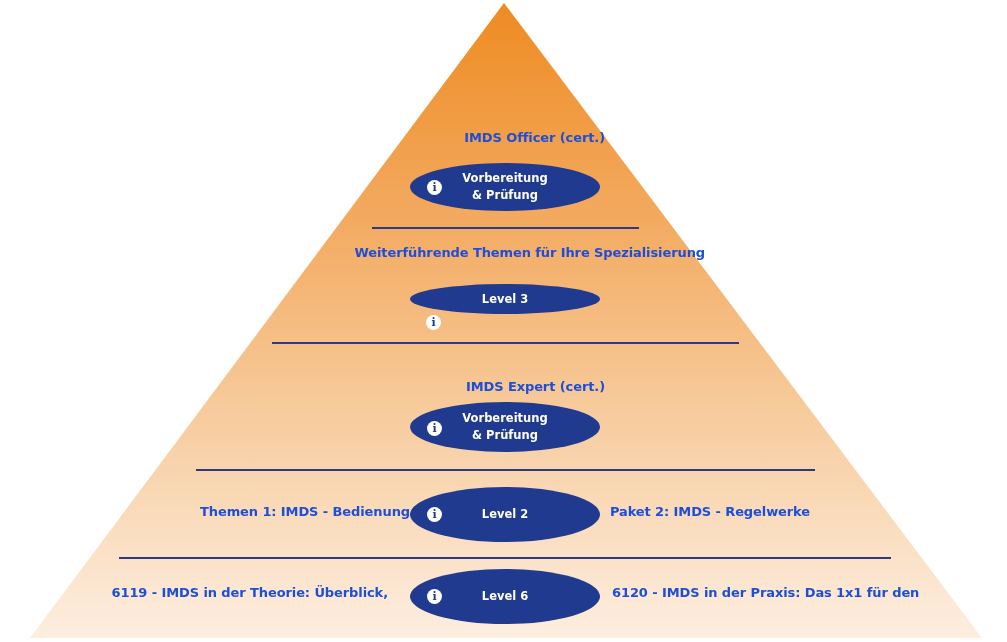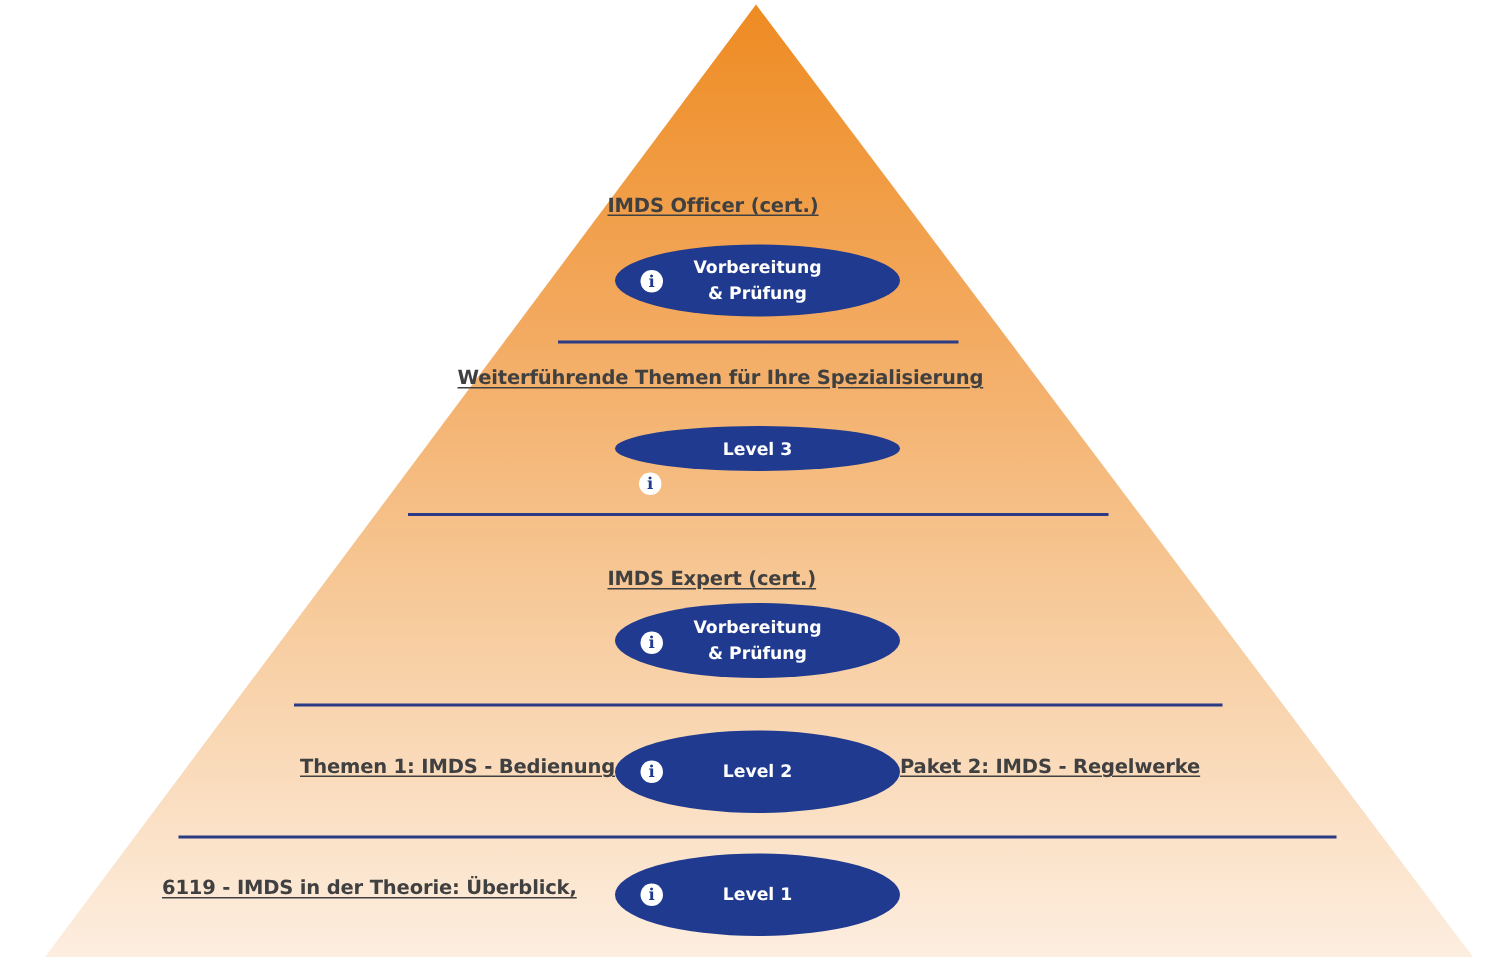--- a/index.html
+++ b/index.html
@@ -1,22 +1,22 @@
 <!DOCTYPE html>
 <html><head>
 <meta charset="utf-8">
 <style>
   html, body { margin:0; padding:0; background:#ffffff; }
   body { width:1007px; height:642px; position:relative; overflow:hidden;
          font-family:"DejaVu Sans", "Liberation Sans", sans-serif; }
   #pyramid { position:absolute; left:0; top:0; width:1007px; height:642px; }
   .divider { position:absolute; height:1.5px; background:#2b3a84; }
-  .link { position:absolute; color:#404040; font-weight:bold; font-size:13px;
-          text-decoration:underline; text-underline-offset:2px; cursor:pointer;
-          text-align:left; white-space:nowrap; letter-spacing:-0.1px; }
+  .link { position:absolute; color:#1d4ed8; font-weight:bold; font-size:13px;
+          text-underline-offset:2px; cursor:pointer;
+          text-align:right; white-space:nowrap; letter-spacing:-0.1px; }
   .link.twoline { line-height:23px; }
   .pill { position:absolute; background:#1f3a8e; border-radius:50%;
           color:#fff; display:flex; align-items:center; justify-content:center;
           text-align:center; font-size:11.5px; font-weight:bold; line-height:17px;
           cursor:pointer; }
   .pill .label { white-space:pre-line; }
   .info { position:absolute; width:15px; height:15px; border-radius:50%;
           background:#fff; color:#1f3a8e; font-family:"DejaVu Serif", serif;
           font-weight:bold; font-size:11px; line-height:15px; text-align:center; }
 </style>
@@ -68,16 +68,17 @@
 </div>
 <a class="link" style="left:600px; top:504px; width:210px;">Paket 2: IMDS - Regelwerke</a>
 
 <div class="divider" style="left:119px; top:557px; width:772px;"></div>
 
 <div class="link twoline" style="left:108px; top:581px; width:280px;">
   <div>6119 - IMDS in der Theorie: Überblick,</div>
 </div>
 <div class="pill" style="left:410px; top:569px; width:190px; height:55px;">
   <span class="info" style="left:17px; top:20px;">i</span>
-  <span class="label">Level 1</span>
+  <span class="label">Level 6</span>
 </div>
 <div class="link twoline" style="left:612px; top:581px; width:300px;">
+  <div>6120 - IMDS in der Praxis: Das 1x1 für den</div>
 </div>
 
 </body></html>

